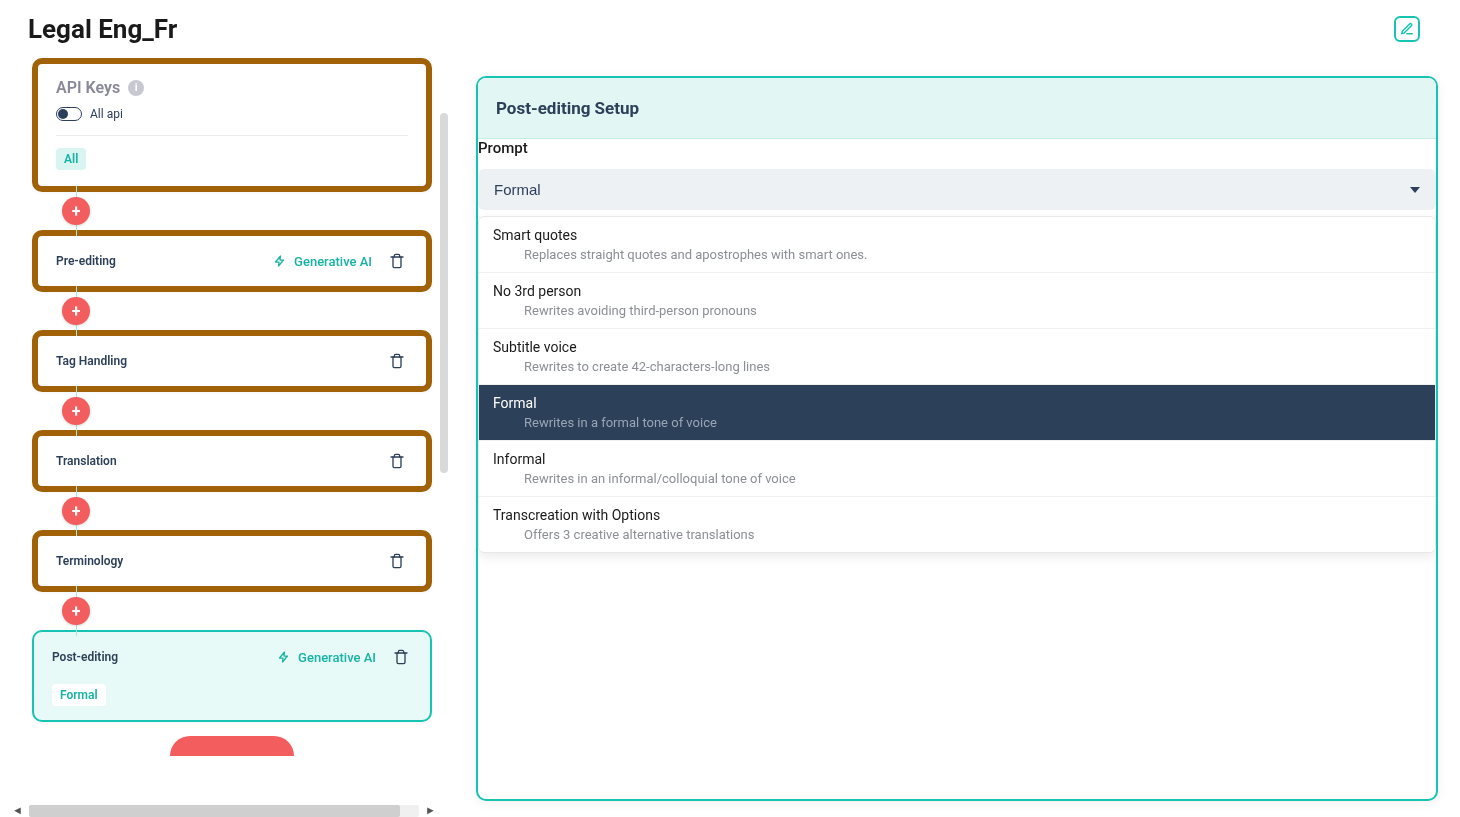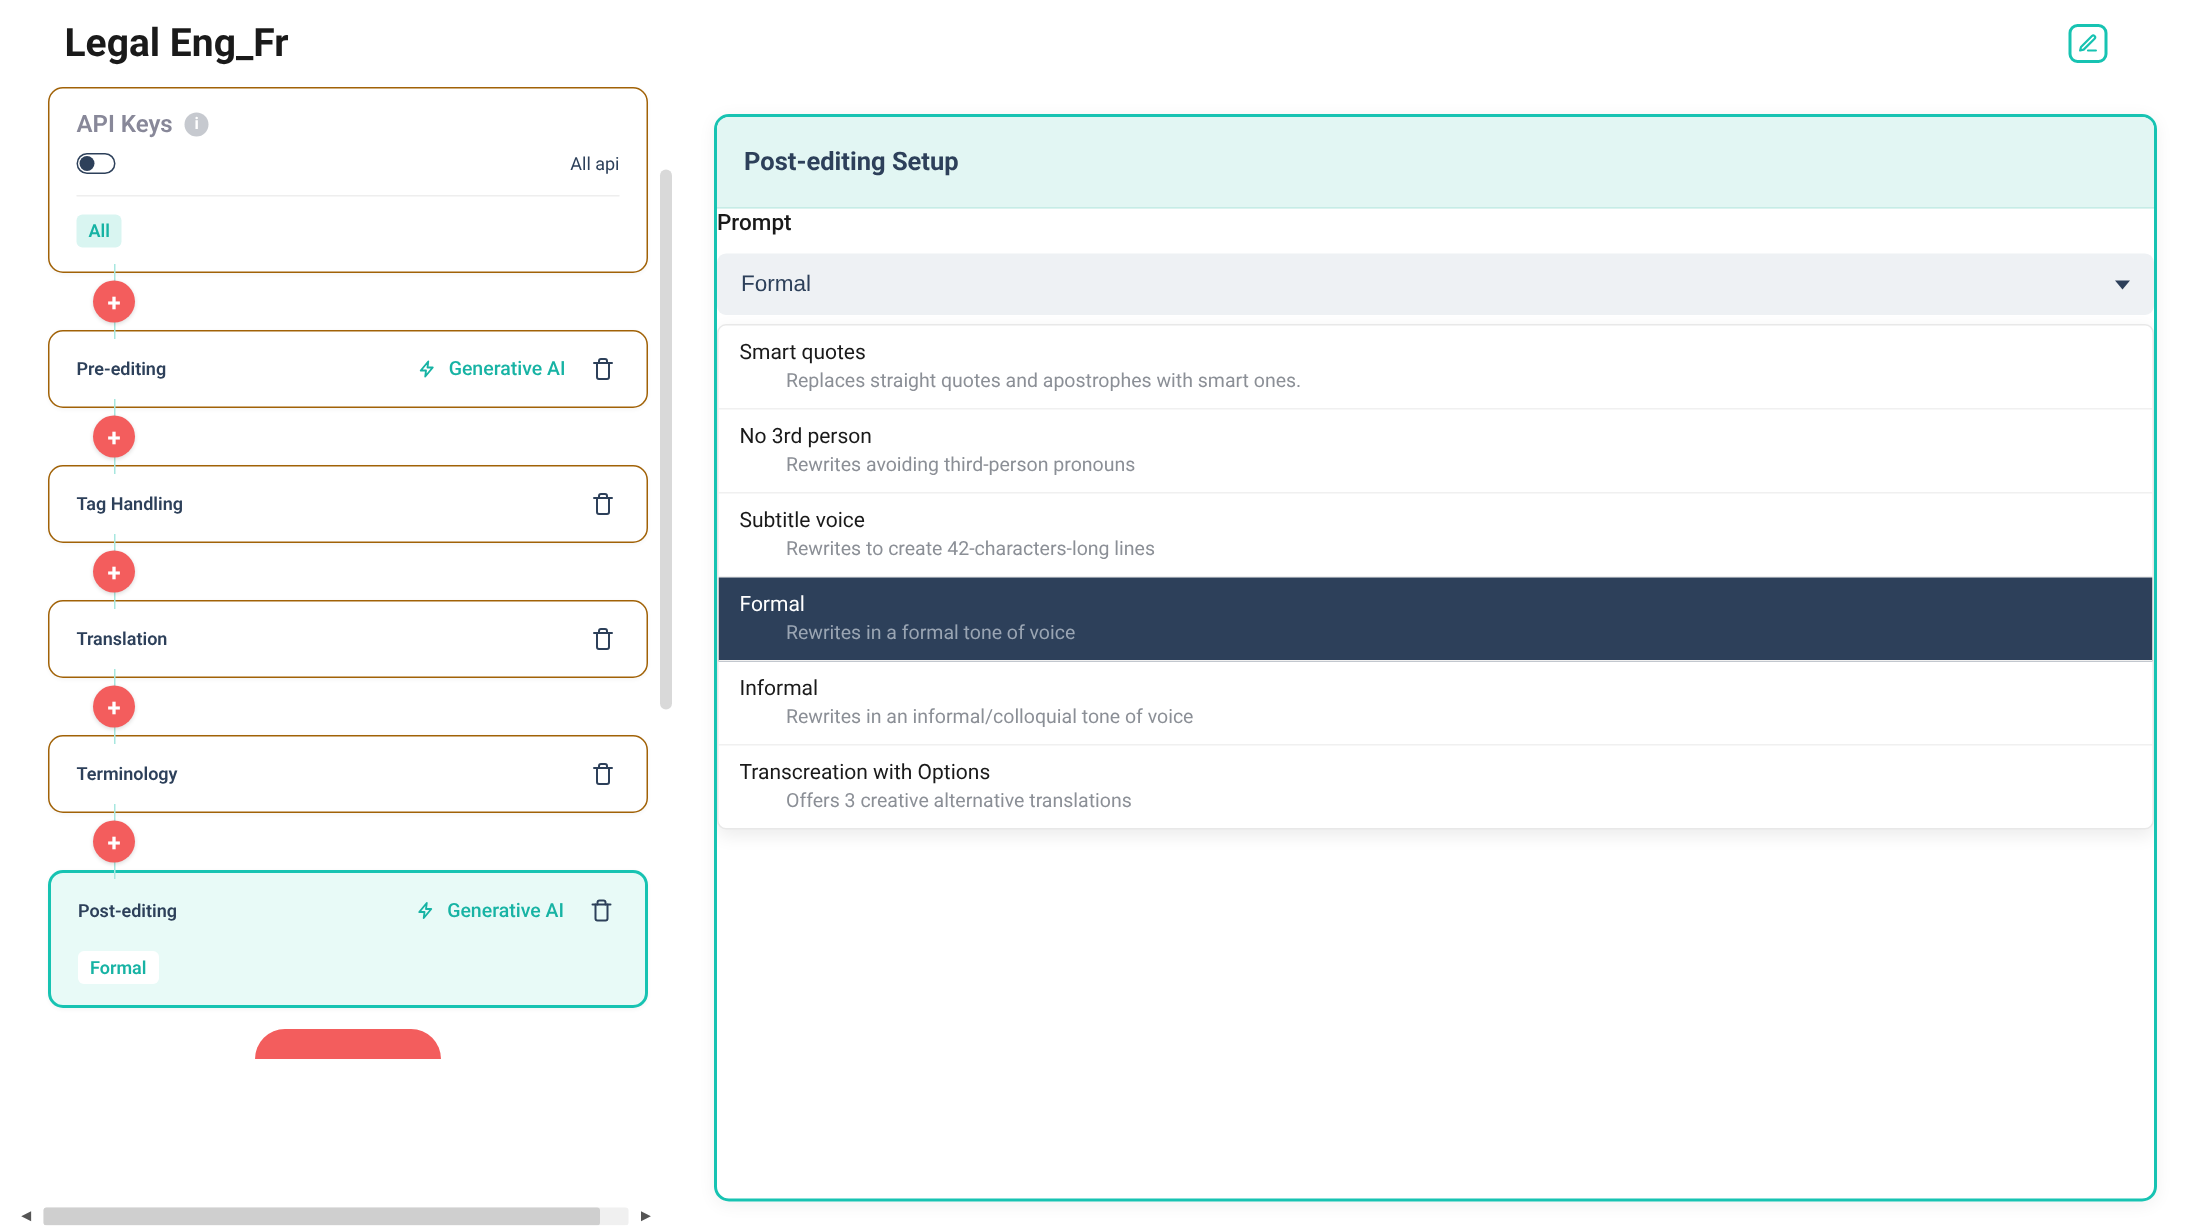--- a/index.html
+++ b/index.html
@@ -7,21 +7,21 @@
     font-family: -apple-system, BlinkMacSystemFont, "Segoe UI", Roboto, sans-serif;
     background: #fff;
     width: 1460px;
     height: 817px;
     overflow: hidden;
     position: relative;
   }
   .header {
     display: flex;
     align-items: center;
-    padding: 14px 43px;
+    padding: 14px 28px;
     gap: 12px;
   }
   .header-title {
     font-size: 26px;
     font-weight: 700;
     color: #1a1a1a;
     flex: 1;
   }
   .edit-btn {
     width: 26px; height: 26px;
@@ -46,40 +46,40 @@
   }
   .left-scroll-indicator {
     position: absolute;
     top: 55px; right: 0;
     width: 8px; height: 360px;
     background: #d9d9d9;
     border-radius: 4px;
   }
   .card {
     background: #fff;
-    border: 1px solid #a16207;
+    border: 6px solid #a16207;
     border-radius: 10px;
     box-shadow: 0 1px 3px rgba(0,0,0,0.04);
     margin: 0 4px;
     padding: 14px 18px;
   }
   .card.api-card { padding-bottom: 16px; }
   .card-head {
     display: flex; align-items: center;
   }
   .card-title {
     font-size: 12px; font-weight: 600; color: #2d405a; flex: 1;
   }
   .api-title-row { display:flex; align-items:center; gap:8px; color:#889; font-weight:600; font-size:16px;}
   .info-icon {
     width: 16px; height: 16px; border-radius: 50%;
     background: #c6c9cf; color:#fff; font-size:11px; font-weight:700;
     display:inline-flex; align-items:center; justify-content:center;
   }
-  .toggle-row { display:flex; align-items:center; gap:8px; margin-top:10px;justify-content:space-between; }
+  .toggle-row { display:flex; align-items:center; gap:8px; margin-top:10px; }
   .toggle {
     width: 26px; height: 14px; border:1px solid #2d405a; border-radius: 10px;
     position: relative; background:#fff;
   }
   .toggle-knob {
     position:absolute; top:1px; left:1px;
     width:10px; height:10px; border-radius:50%; background:#2d405a;
   }
   .toggle-label { font-size:12px; color:#2d405a; }
   .divider-thin { height:1px; background:#eee; margin:14px 0 12px; }

